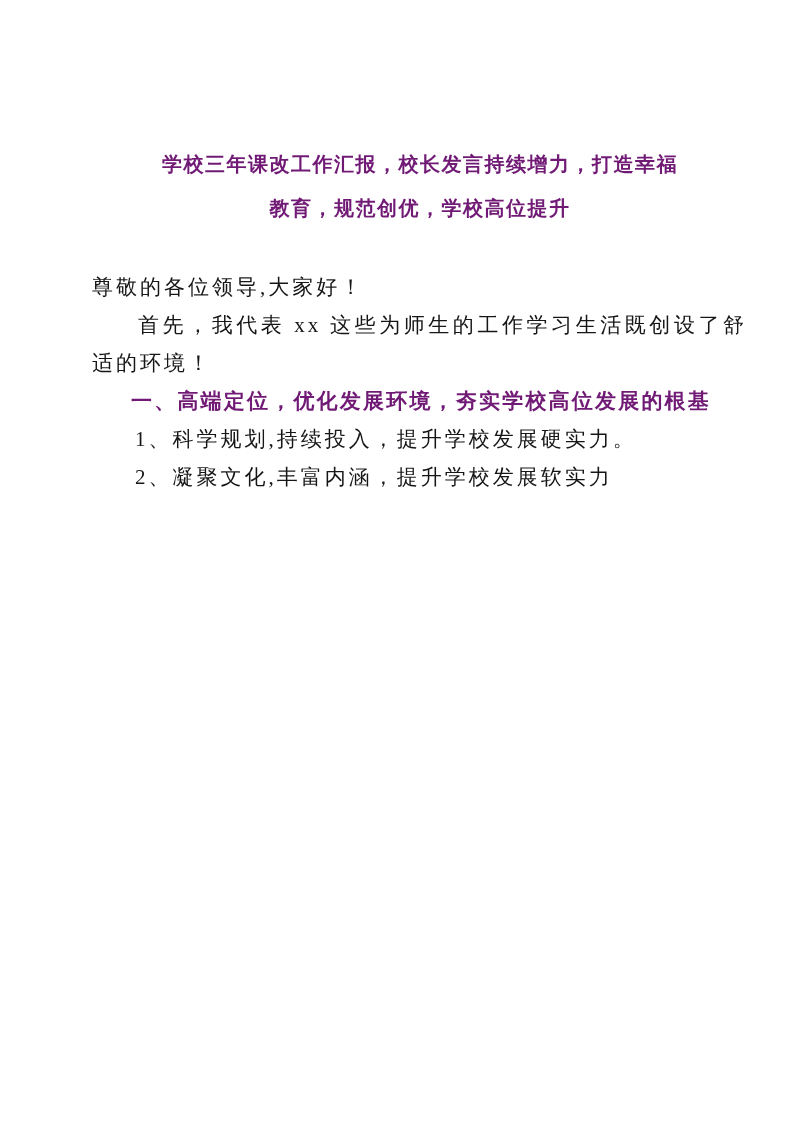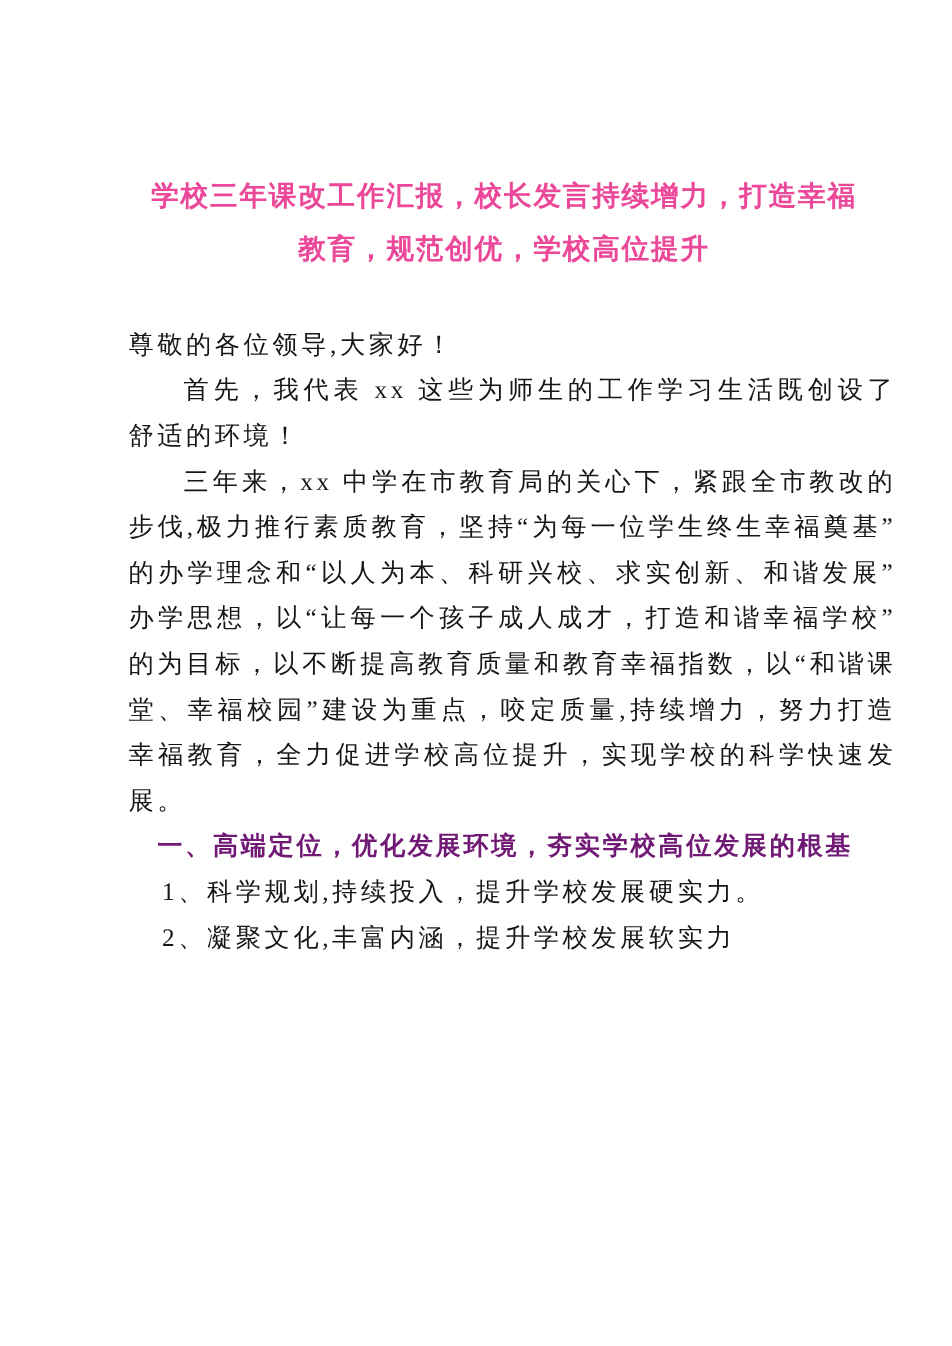--- a/index.html
+++ b/index.html
@@ -14,26 +14,26 @@
     margin: 0 auto;
     background: #ffffff;
     box-sizing: border-box;
     padding: 142px 42px 0 89px;
     font-family: "Liberation Serif", "DejaVu Serif", serif;
     color: #161616;
     overflow: hidden;
   }
   .doc-title {
     margin: 0 0 38px 0;
-    font-size: 23px;
+    font-size: 20px;
     font-weight: bold;
     line-height: 44px;
     letter-spacing: 1.5px;
     text-align: center;
-    color: #ec4899;
+    color: #701a75;
   }
   .doc-title .tline {
     display: block;
   }
   .doc-body {
     font-size: 21px;
     line-height: 38px;
   }
   .para {
     margin: 0;
@@ -42,21 +42,21 @@
     letter-spacing: 3px;
     text-align: justify;
     text-indent: 46px;
     word-break: break-all;
   }
   .para.no-indent {
     text-indent: 0;
   }
   
   .para.sect-a {
-    margin-left: 18px;
+    margin-left: 3px;
     margin-right: 4px;
   }
   .para.heading {
     font-weight: bold;
     letter-spacing: 2.2px;
     text-indent: 42px;
     color: #701a75;
   }
 </style>
 </head>
@@ -68,21 +68,20 @@
     <span class="tline">学校三年课改工作汇报，校长发言持续增力，打造幸福</span>
     <span class="tline">教育，规范创优，学校高位提升</span>
   </h1>
 
   <div class="doc-body">
 
     <p class="para no-indent sect-a">尊敬的各位领导,大家好！</p>
 
     <p class="para sect-a">首先，我代表 xx 这些为师生的工作学习生活既创设了舒适的环境！</p>
 
-    <p class="para sect-a">三年来，xx 中学在市教育局的关心下，紧跟全市教改的步伐,极力推行素质教育，坚持“为每一位学生终生幸福奠基”的办学理念和“以人为本、科研兴校、求实创新、和谐发展”办学思想，以“让每一个孩子成人成才，打造和谐幸福学校”的为目标，以不断提高教育质量和教育幸福指数，以“和谐课堂、幸福校园”建设为重点，咬定质量,持续增力，努力打造幸福教育，全力促进学校高位提升，实现学校的科学快速发展。</p>
 
     <p class="para heading">一、高端定位，优化发展环境，夯实学校高位发展的根基</p>
 
     <p class="para">1、科学规划,持续投入，提升学校发展硬实力。</p>
 
 
     <p class="para">2、凝聚文化,丰富内涵，提升学校发展软实力</p>
 
 
   </div>

